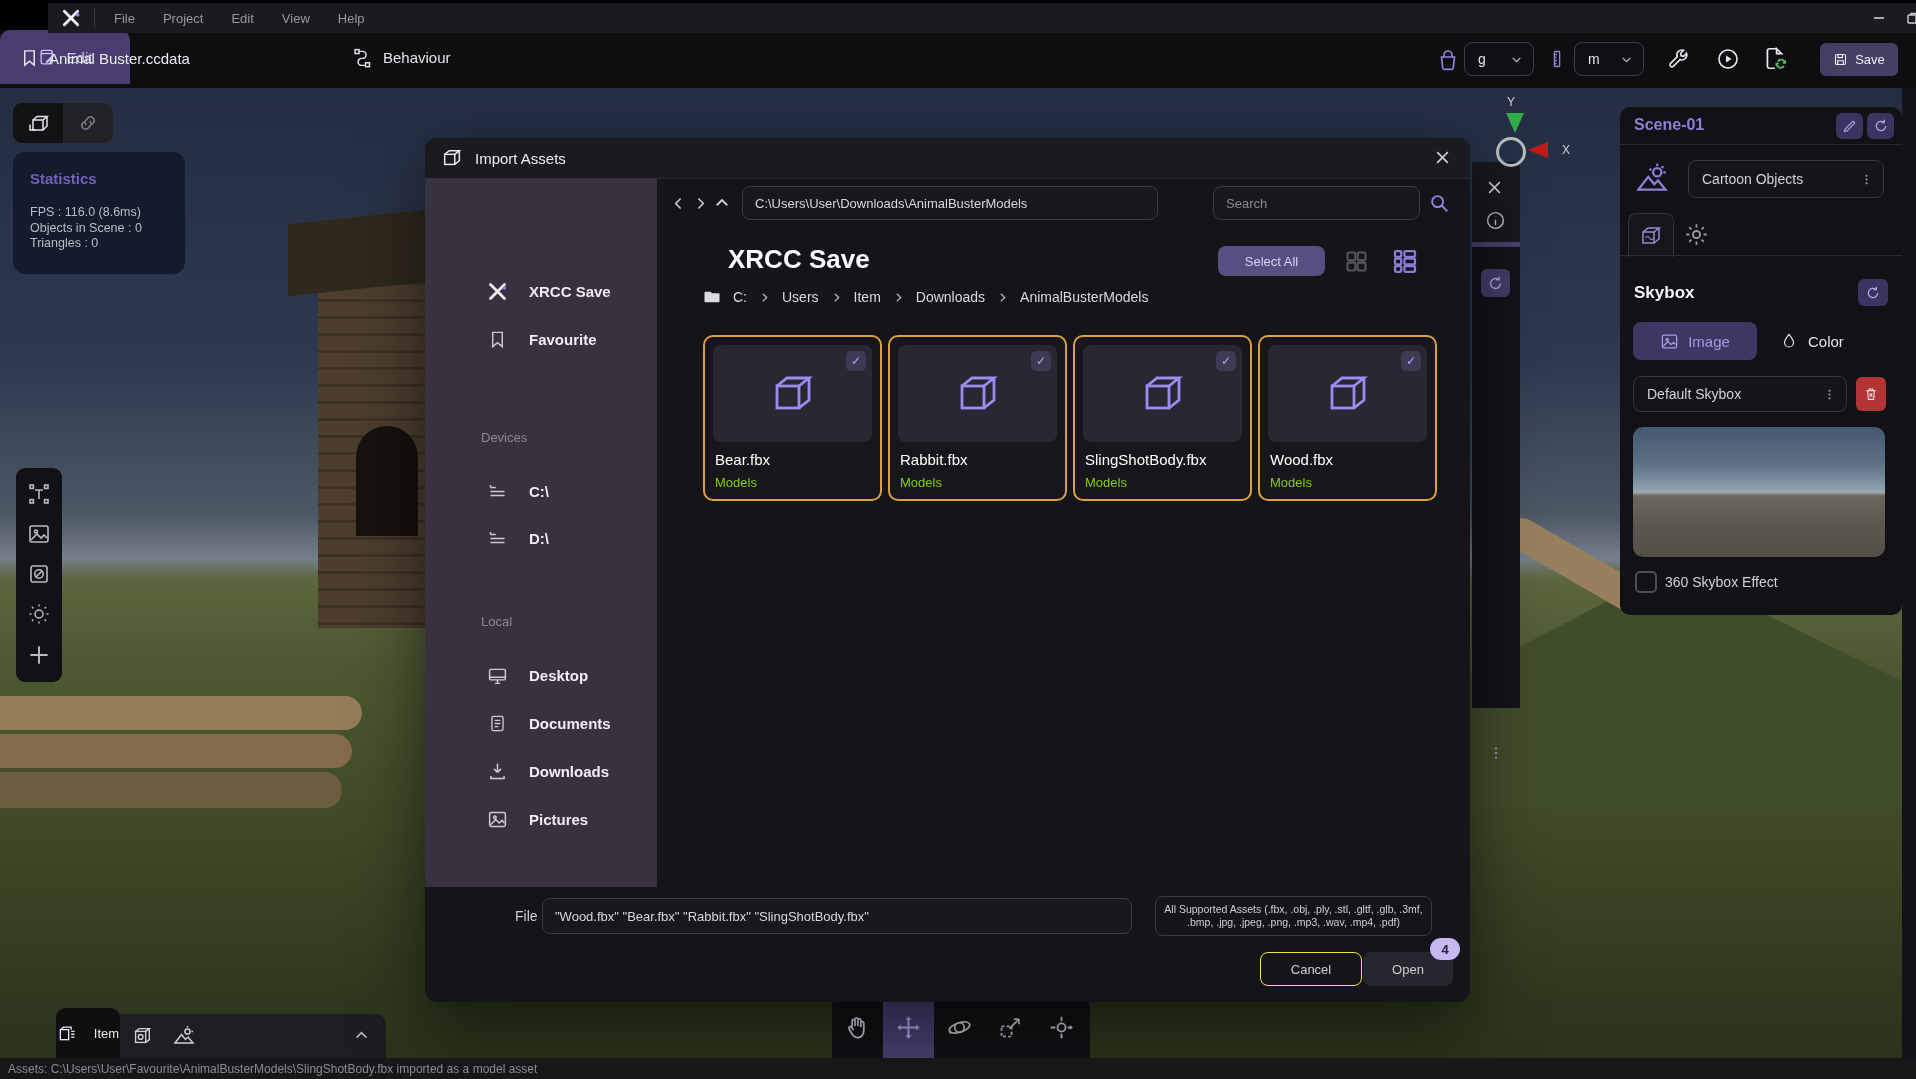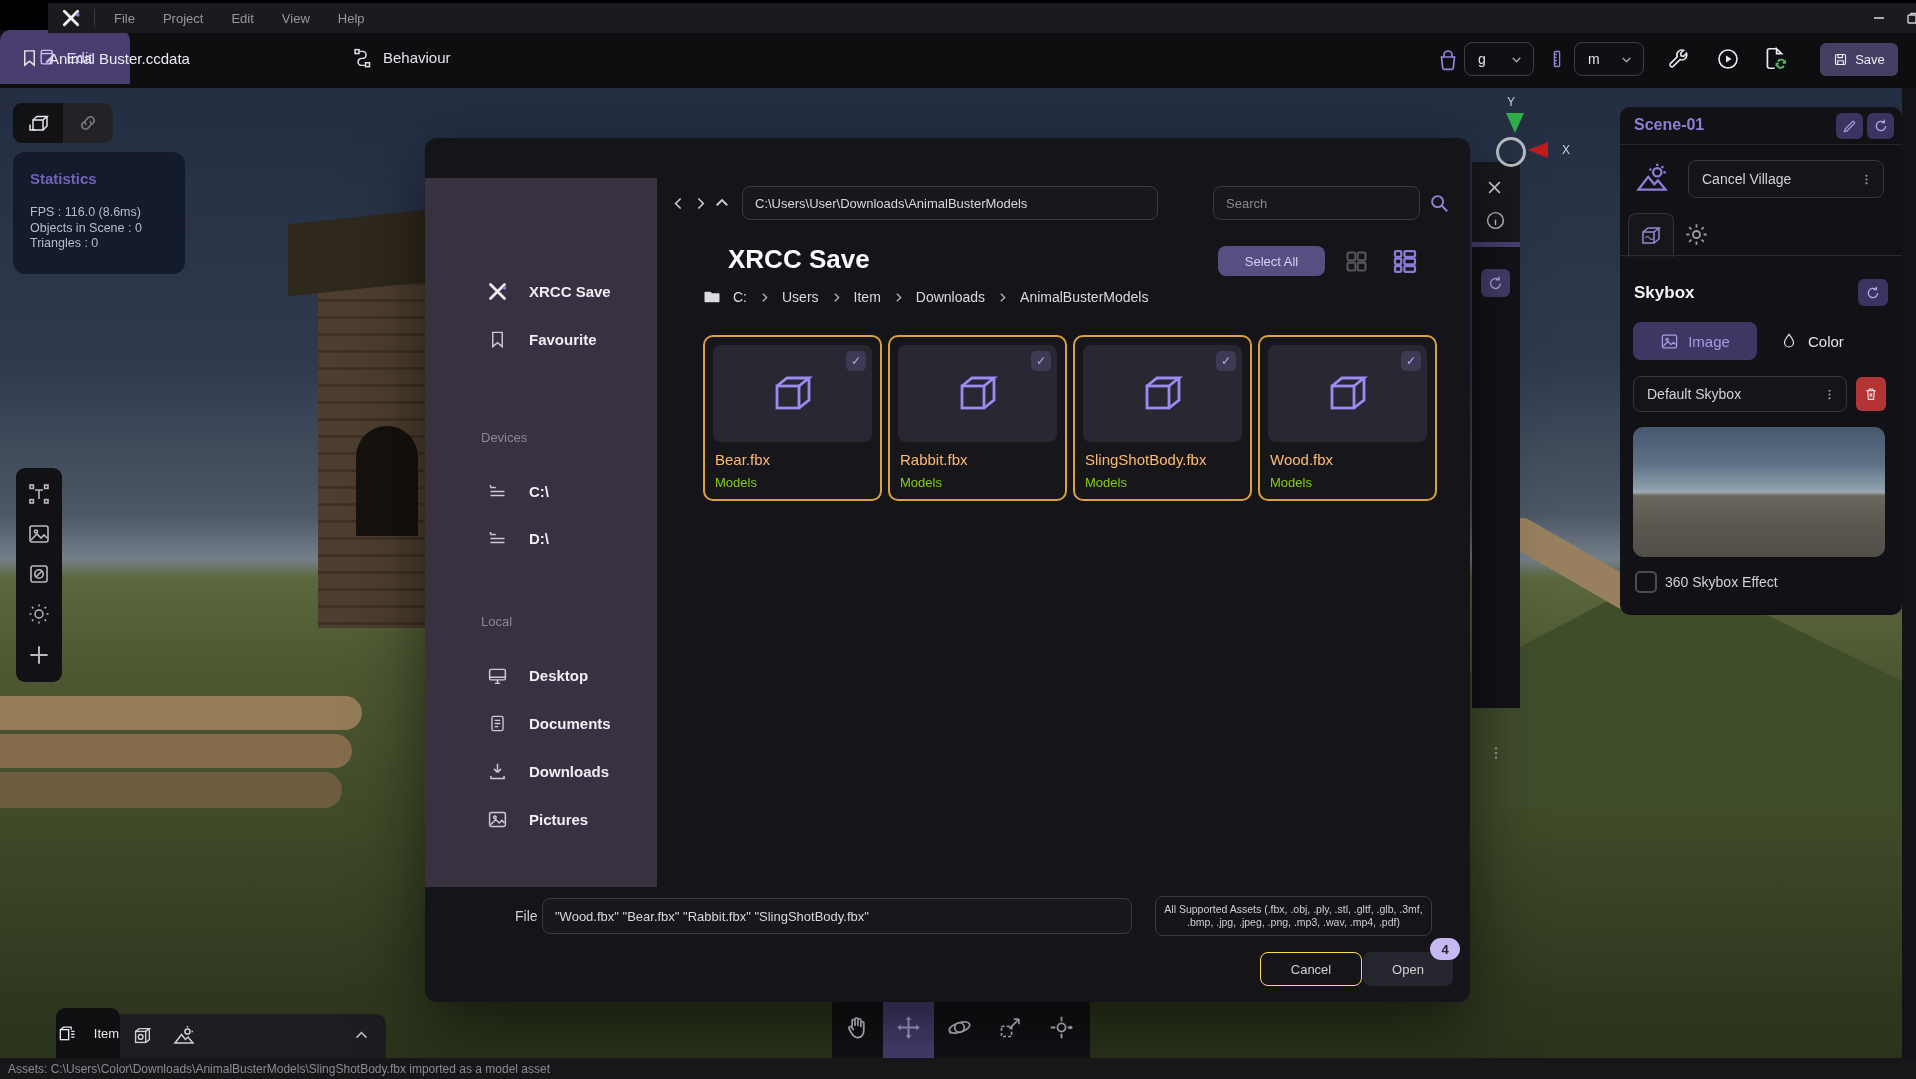--- a/index.html
+++ b/index.html
@@ -97,21 +97,21 @@
   .selall{position:absolute;left:793px;top:108px;width:107px;height:30px;background:#574f82;border:none;border-radius:8px;
           color:#d8d1f2;font-size:13px;font-family:inherit;}
   .crumbs{position:absolute;left:277px;top:150px;display:flex;align-items:center;gap:11px;}
   .crumb{font-size:14px;color:#dadade;}
   .card{position:absolute;top:197px;width:179px;height:166px;border:2px solid #dba13f;border-radius:10px;
         background:#17171b;box-sizing:border-box;}
   .card .thumb{position:absolute;left:8px;top:8px;width:159px;height:97px;background:#2a2632;border-radius:8px;
                display:flex;align-items:center;justify-content:center;color:#9b8cf0;}
   .card .cb{position:absolute;right:6px;top:6px;width:20px;height:20px;background:#3f3954;border-radius:5px;
             display:flex;align-items:center;justify-content:center;color:#b6aaf0;font-size:12px;}
-  .card .nm{position:absolute;left:10px;top:114px;font-size:15px;color:#fdba74;}
+  .card .nm{position:absolute;left:10px;top:114px;font-size:15px;color:#ffffff;}
   .card .ct{position:absolute;left:10px;top:138px;font-size:13px;color:#84cc16;}
   .dlg-btn{position:absolute;top:814px;height:34px;border-radius:8px;font-size:13px;color:#cfcfd4;
            font-family:inherit;display:flex;align-items:center;justify-content:center;}
   .badge{position:absolute;left:1005px;top:800px;width:30px;height:22px;background:#c6b8f0;border-radius:11px;
          color:#24203a;font-size:13px;font-weight:700;display:flex;align-items:center;justify-content:center;z-index:2;}
   .ftype{position:absolute;left:730px;top:758px;width:277px;height:40px;border:1px solid #3a3a42;border-radius:8px;
          box-sizing:border-box;display:flex;align-items:center;justify-content:center;text-align:center;
          font-size:10.5px;line-height:13px;color:#cfcfd3;padding:0 6px;}
   
   .plank{background:repeating-linear-gradient(180deg,#5d4b36 0 14px,#4c3b29 14px 17px);}
@@ -368,21 +368,21 @@
         </span>
     </div>
     <span class="abs" style="left:14px;top:54px;color:#8d7fd8;">
         <svg class="ic" width="36" height="36" viewBox="0 0 24 24" fill="none" stroke="currentColor" stroke-width="1.5">
           <circle cx="15.5" cy="7.5" r="2.8"></circle>
           <path d="M3 19l6.5-8.5 4 5 2.5-2.5 5 6z"></path>
           <path d="M15.5 1.8v1.6M21.2 7.5h-1.6M19.5 3.5l-1.1 1.1M10.3 5.2l1.2.9"></path>
         </svg>
       </span>
     <div class="drop" style="position:absolute;left:68px;top:53px;width:196px;height:38px;padding:0 10px 0 13px;">
-      <span>Cancel Village</span>
+      <span>Cartoon Objects</span>
       <span>
           <svg class="ic" width="13" height="17" viewBox="0 0 24 24" fill="#9a9aa0">
             <circle cx="12" cy="5" r="2"></circle>
             <circle cx="12" cy="12" r="2"></circle>
             <circle cx="12" cy="19" r="2"></circle>
           </svg>
         </span>
     </div>
     <div class="insp-tab">
         <svg class="ic" width="24" height="24" viewBox="0 0 24 24" fill="none" stroke="currentColor" stroke-width="1.5">
@@ -504,26 +504,40 @@
   </div>
   <div class="mini-tab" style="left:164px;">
     <svg class="ic" width="24" height="24" viewBox="0 0 24 24" fill="none" stroke="currentColor" stroke-width="1.5">
         <circle cx="15.5" cy="7.5" r="2.6"></circle>
         <path d="M3 19l6.5-8.5 4 5 2.5-2.5 5 6z"></path>
         <path d="M15.5 2v1.5M21 7.5h-1.5"></path>
       </svg>
   </div>
 
   <div class="statusbar">
-    <span>Assets: C:\Users\Color\Downloads\AnimalBusterModels\SlingShotBody.fbx imported as a model asset</span>
+    <span>Assets: C:\Users\User\Favourite\AnimalBusterModels\SlingShotBody.fbx imported as a model asset</span>
   </div>
 
   <div class="abs" style="left:1902px;top:88px;width:14px;height:991px;background:#131317;z-index:6;"></div>
 
   <div class="dialog">
+    <div class="dlg-hd">
+      <span class="abs" style="left:16px;top:9px;color:#ececf0;">
+          <svg class="ic" width="22" height="22" viewBox="0 0 24 24" fill="none" stroke="currentColor" stroke-width="1.6">
+            <rect x="4" y="8" width="11" height="11"></rect>
+            <path d="M4 8l5-4h11l-5 4m5-4v11l-5 4"></path>
+          </svg>
+        </span>
+      <span class="abs" style="left:50px;top:12px;font-size:15px;color:#ececf0;">Import Assets</span>
+      <span class="abs" style="left:1010px;top:12px;color:#cfcfd4;">
+          <svg class="ic" width="15" height="15" viewBox="0 0 14 14">
+            <path d="M2 2l10 10M12 2L2 12" stroke="currentColor" stroke-width="1.5"></path>
+          </svg>
+        </span>
+    </div>
 
     <div class="dlg-side">
       <div class="side-item" style="top:96px;">
         <span class="lic" style="position:absolute;left:62px;">
             <svg class="ic" width="21" height="21" viewBox="0 0 24 24">
               <path d="M4 4 L20 20 M20 4 L4 20" stroke="#f0eef4" stroke-width="3.2" stroke-linecap="round"></path>
               <circle cx="20" cy="8" r="2" fill="#8d7fd8"></circle>
             </svg>
           </span>
         <span style="margin-left:40px;">XRCC Save</span>

